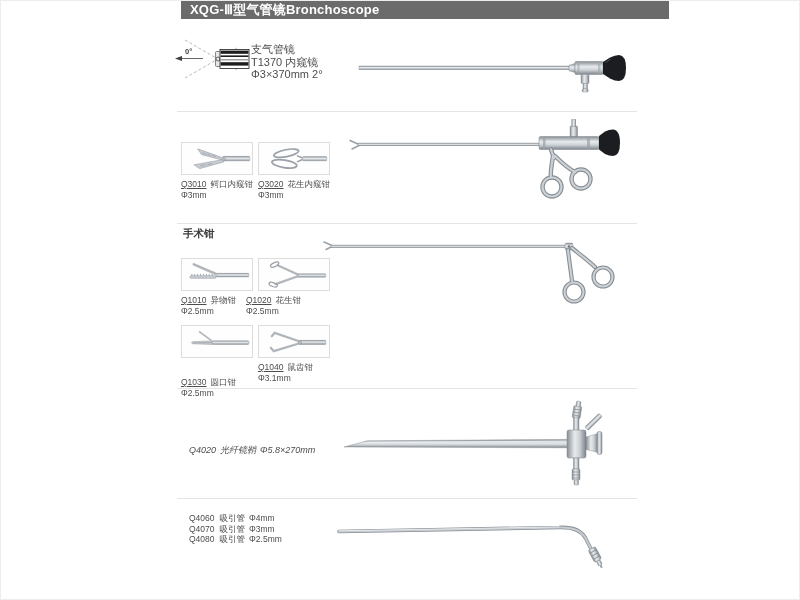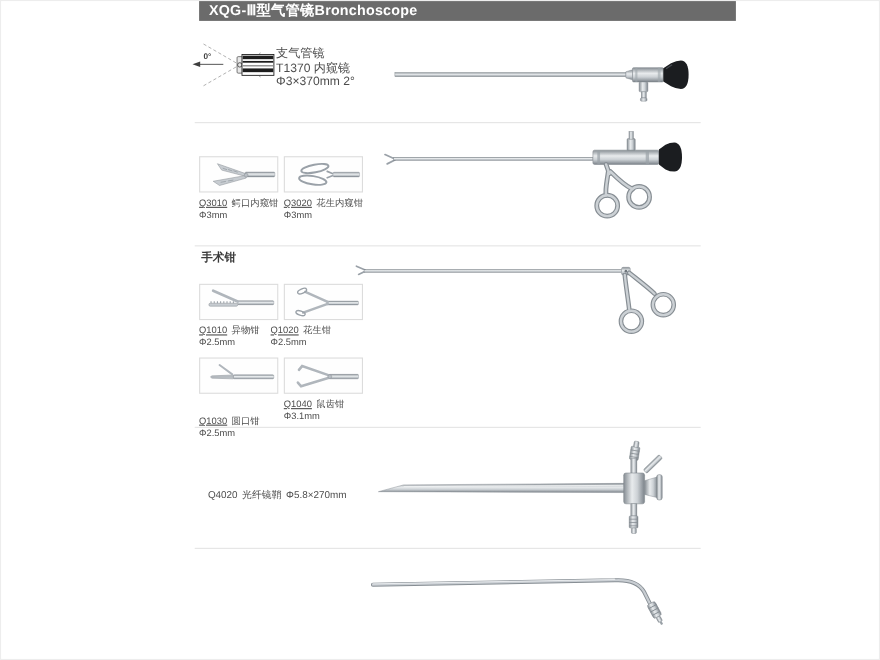--- a/index.html
+++ b/index.html
@@ -8,21 +8,21 @@
         border:1px solid #ededed;box-sizing:border-box;}
   .abs{position:absolute;}
   .hdr{background:#6b6b6b;color:#ffffff;font-size:13px;font-weight:bold;
        line-height:18px;padding-left:9px;box-sizing:border-box;letter-spacing:.2px;}
   .divider{height:1px;background:#e4e4e4;}
   .thumb{width:72px;height:33px;border:1px solid #dcdcdc;background:#fefefe;
          box-sizing:border-box;display:flex;align-items:center;justify-content:center;}
   .lbl{font-size:8.5px;color:#4d4d4d;line-height:10.5px;white-space:nowrap;}
   .lbl .code{margin-right:4px;text-decoration:underline;}
   .spec{display:block;}
-  .inline-lbl{font-size:9px;color:#4d4d4d;white-space:nowrap;}
+  .inline-lbl{font-size:9px;color:#4d4d4d;white-space:nowrap;font-style:italic;}
   .inline-lbl .code{margin-right:4px;}
   .inline-lbl .nm{margin-right:4px;}
   .sec-h{font-size:10.5px;font-weight:bold;color:#3a3a3a;text-align:right;}
   .plines{font-size:11px;color:#4d4d4d;line-height:12.5px;white-space:nowrap;}
   .slines{font-size:8.5px;color:#4d4d4d;line-height:10.5px;white-space:nowrap;}
   .slines .code{margin-right:5px;}
   .slines .nm{margin-right:4px;}
   svg{display:block;}
 </style>
 </head>
@@ -224,20 +224,31 @@
     <rect x="234.5" y="61" width="5.5" height="11" fill="url(#mh)" stroke="#7f868c" stroke-width="0.4"></rect>
     <g>
       <rect x="233" y="72" width="8" height="11" rx="1" fill="url(#mh)" stroke="#7f868c" stroke-width="0.4"></rect>
       <path d="M233,75 h8 M233,78 h8 M233,81 h8" stroke="#868d93" stroke-width="0.7"></path>
       <rect x="235" y="83" width="4.5" height="5" rx="1" fill="url(#mh)" stroke="#7f868c" stroke-width="0.4"></rect>
     </g>
   </svg>
 
   <div class="abs divider" style="left:176px;top:497px;width:460px"></div>
 
+  <div class="abs slines" style="left:188px;top:512px">
+    <div>
+      <span class="code">Q4060</span><span class="nm">吸引管</span><span>Φ4mm</span>
+    </div>
+    <div>
+      <span class="code">Q4070</span><span class="nm">吸引管</span><span>Φ3mm</span>
+    </div>
+    <div>
+      <span class="code">Q4080</span><span class="nm">吸引管</span><span>Φ2.5mm</span>
+    </div>
+  </div>
 
   <svg class="abs" style="left:328px;top:517px" width="297" height="62" viewBox="0 0 297 62">
     <g fill="none" stroke-linecap="round">
       <path d="M10,13.5 L230,9.5 Q250,8.5 256.5,20 L262,31" stroke="#878e94" stroke-width="3.6"></path>
       <path d="M10,13.5 L230,9.5 Q250,8.5 256.5,20 L262,31" stroke="#c8cdd2" stroke-width="2"></path>
       <path d="M10,12.8 L230,8.8" stroke="#eef0f2" stroke-width="0.8"></path>
     </g>
     <g transform="rotate(-28 264 33)">
       <rect x="260" y="30" width="8" height="14" rx="2" fill="url(#mh)" stroke="#7f868c" stroke-width="0.5"></rect>
       <path d="M260,33.5 h8 M260,37 h8 M260,40.5 h8" stroke="#868d93" stroke-width="0.8"></path>

